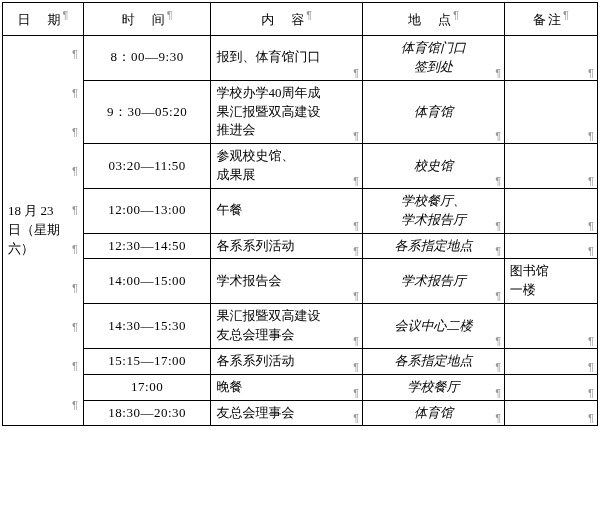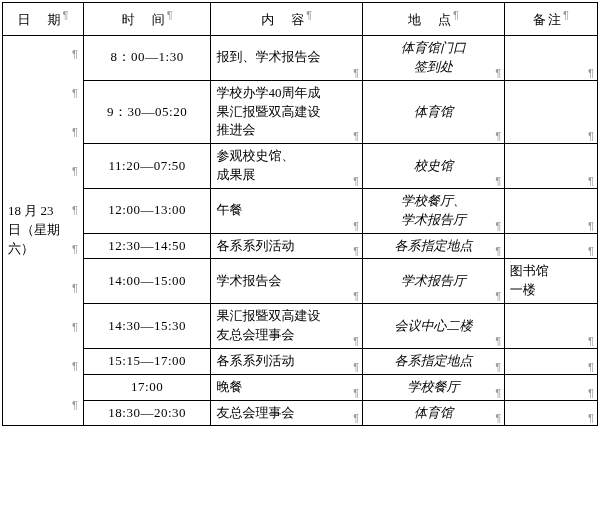--- a/index.html
+++ b/index.html
@@ -144,23 +144,23 @@
               <span>¶</span>
               <span>¶</span>
               <span>¶</span>
             <span>¶</span>
               <span>¶</span>
               <span>¶</span>
               <span>¶</span>
               <span>¶</span>
           </span>
         </td>
-        <td class="time-cell"><span>8：00—1:30</span></td>
-        <td class="content-cell">
-          <span class="line">报到、学术报告会</span>
+        <td class="time-cell"><span>8：00—9:30</span></td>
+        <td class="content-cell">
+          <span class="line">报到、体育馆门口</span>
           <span class="pilcrow">¶</span>
         </td>
         <td class="place-cell">
           <span class="line">体育馆门口</span>
           <span class="line">签到处</span>
           <span class="pilcrow">¶</span>
         </td>
         <td class="note-cell">
           <span class="pilcrow">¶</span>
         </td>
@@ -175,21 +175,21 @@
         </td>
         <td class="place-cell">
           <span class="line">体育馆</span>
           <span class="pilcrow">¶</span>
         </td>
         <td class="note-cell">
           <span class="pilcrow">¶</span>
         </td>
       </tr>
       <tr>
-        <td class="time-cell"><span>11:20—07:50</span></td>
+        <td class="time-cell"><span>03:20—11:50</span></td>
         <td class="content-cell">
           <span class="line">参观校史馆、</span>
           <span class="line">成果展</span>
           <span class="pilcrow">¶</span>
         </td>
         <td class="place-cell">
           <span class="line">校史馆</span>
           <span class="pilcrow">¶</span>
         </td>
         <td class="note-cell">

